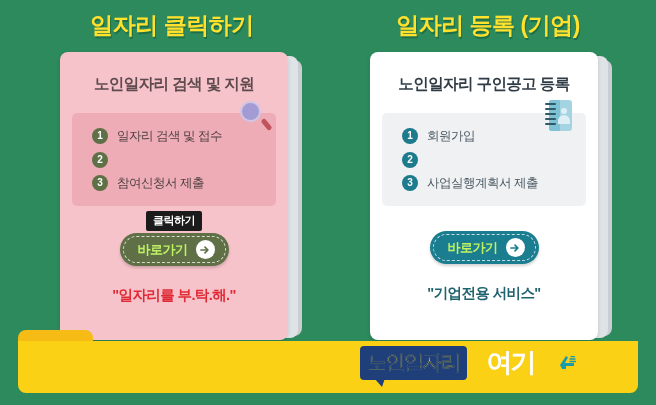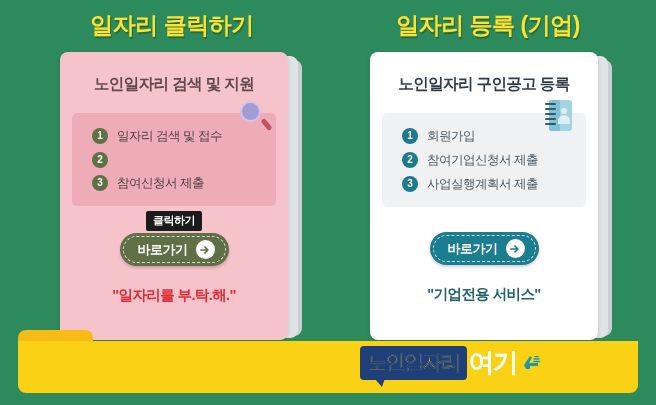--- a/index.html
+++ b/index.html
@@ -195,21 +195,21 @@
   .cta-dash {
     position: absolute;
     inset: 3px;
     border: 1.5px dashed rgba(255,255,255,0.75);
     border-radius: 17px;
     pointer-events: none;
   }
   .cta-wrap { position: relative; display: inline-block; }
 
   .cta-label {
-    color: #ffffff;
+    color: #bef264;
     font-size: 13px;
     font-weight: bold;
     letter-spacing: -0.5px;
   }
   .arrow-circle {
     width: 19px; height: 19px;
     border-radius: 50%;
     background: #ffffff;
     display: inline-flex;
     align-items: center;
@@ -243,21 +243,21 @@
     background: #f7bb16;
     border-radius: 8px 8px 0 0;
   }
 
   
   .logo {
     position: absolute;
     left: 360px; bottom: 25px;
     display: flex;
     align-items: center;
-    gap: 2px;
+    gap: 20px;
     text-align: center;
   }
   .logo-bubble {
     position: relative;
     background: #1f3f7a;
     color: #fbd116;
     font-size: 20px;
     font-weight: bold;
     letter-spacing: -1.5px;
     padding: 3px 7px 4px 7px;
@@ -368,21 +368,20 @@
           <div class="cb-person-head"></div>
           <div class="cb-person-body"></div>
         </div>
 
         <div class="step">
           <div class="num">1</div>
           <div class="step-label">회원가입</div>
         </div>
         <div class="step">
           <div class="num">2</div>
-          <div class="step-label">참여기업신청서 제출</div>
         </div>
         <div class="step">
           <div class="num">3</div>
           <div class="step-label">사업실행계획서 제출</div>
         </div>
       </div>
 
       <div class="cta-row white">
         <span class="cta-wrap">
           <span class="cta teal">

